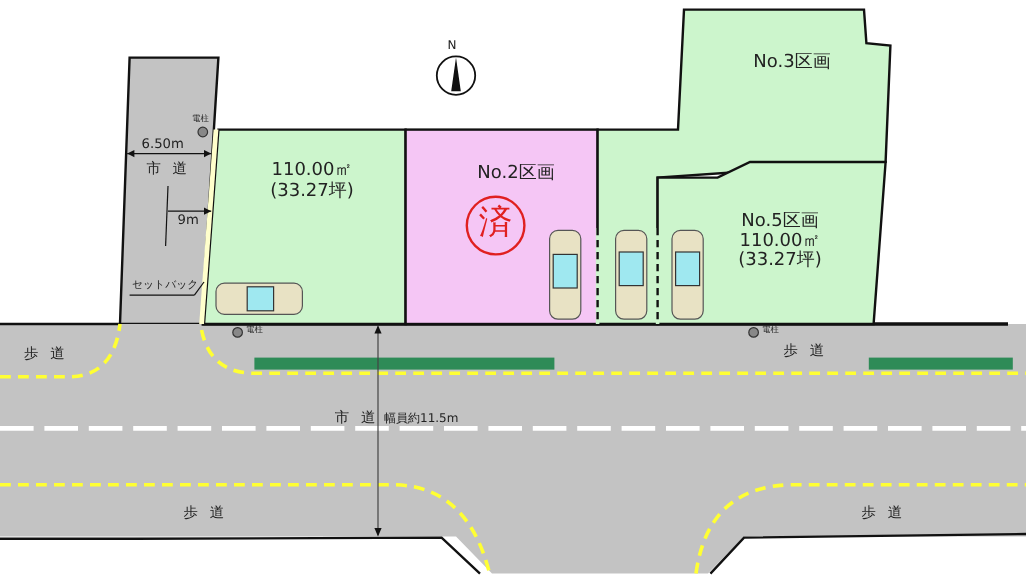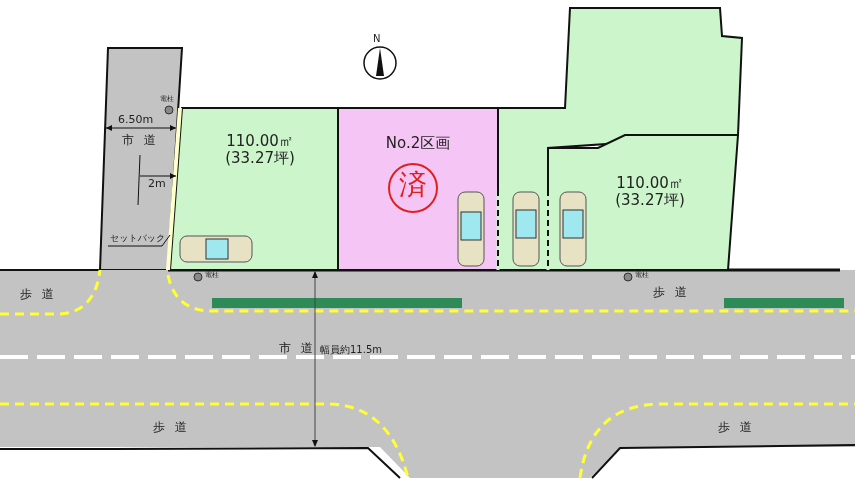--- a/index.html
+++ b/index.html
@@ -83,34 +83,36 @@
   <circle cx="198" cy="277" r="4" fill="#888" stroke="#333"></circle>
   <circle cx="628" cy="277" r="4" fill="#888" stroke="#333"></circle>
 </svg>
 
 <div class="lbl" style="left:373px;top:33px;font-size:10px;">N</div>
 
 <div class="lbl lot" style="left:200px;top:133px;width:120px;">
   <div>110.00㎡</div>
   <div>(33.27坪)</div>
 </div>
-<div class="lbl lot" style="left:358px;top:135px;width:120px;">
+<div class="lbl lot" style="left:370px;top:135px;width:120px;">
   <div>No.2区画</div>
 </div>
 <div class="lbl" style="left:393px;top:170px;width:40px;font-size:28px;color:#e02020;">済</div>
 <div class="lbl lot" style="left:600px;top:43px;width:120px;">
+  <div>No.3区画</div>
 </div>
 <div class="lbl lot" style="left:590px;top:175px;width:120px;">
+  <div>No.5区画</div>
   <div>110.00㎡</div>
   <div>(33.27坪)</div>
 </div>
 
 <div class="lbl" style="left:118px;top:114px;font-size:11px;">6.50m</div>
 <div class="lbl road" style="left:122px;top:134px;">市 道</div>
-<div class="lbl" style="left:148px;top:178px;font-size:11px;">2m</div>
+<div class="lbl" style="left:148px;top:178px;font-size:11px;">9m</div>
 <div class="lbl small" style="left:110px;top:234px;">セットバック</div>
 
 <div class="lbl small" style="left:160px;top:96px;font-size:7px;">電柱</div>
 <div class="lbl small" style="left:205px;top:272px;font-size:7px;">電柱</div>
 <div class="lbl small" style="left:635px;top:272px;font-size:7px;">電柱</div>
 
 <div class="lbl road" style="left:20px;top:288px;">歩 道</div>
 <div class="lbl road" style="left:653px;top:286px;">歩 道</div>
 <div class="lbl road" style="left:153px;top:421px;">歩 道</div>
 <div class="lbl road" style="left:718px;top:421px;">歩 道</div>

